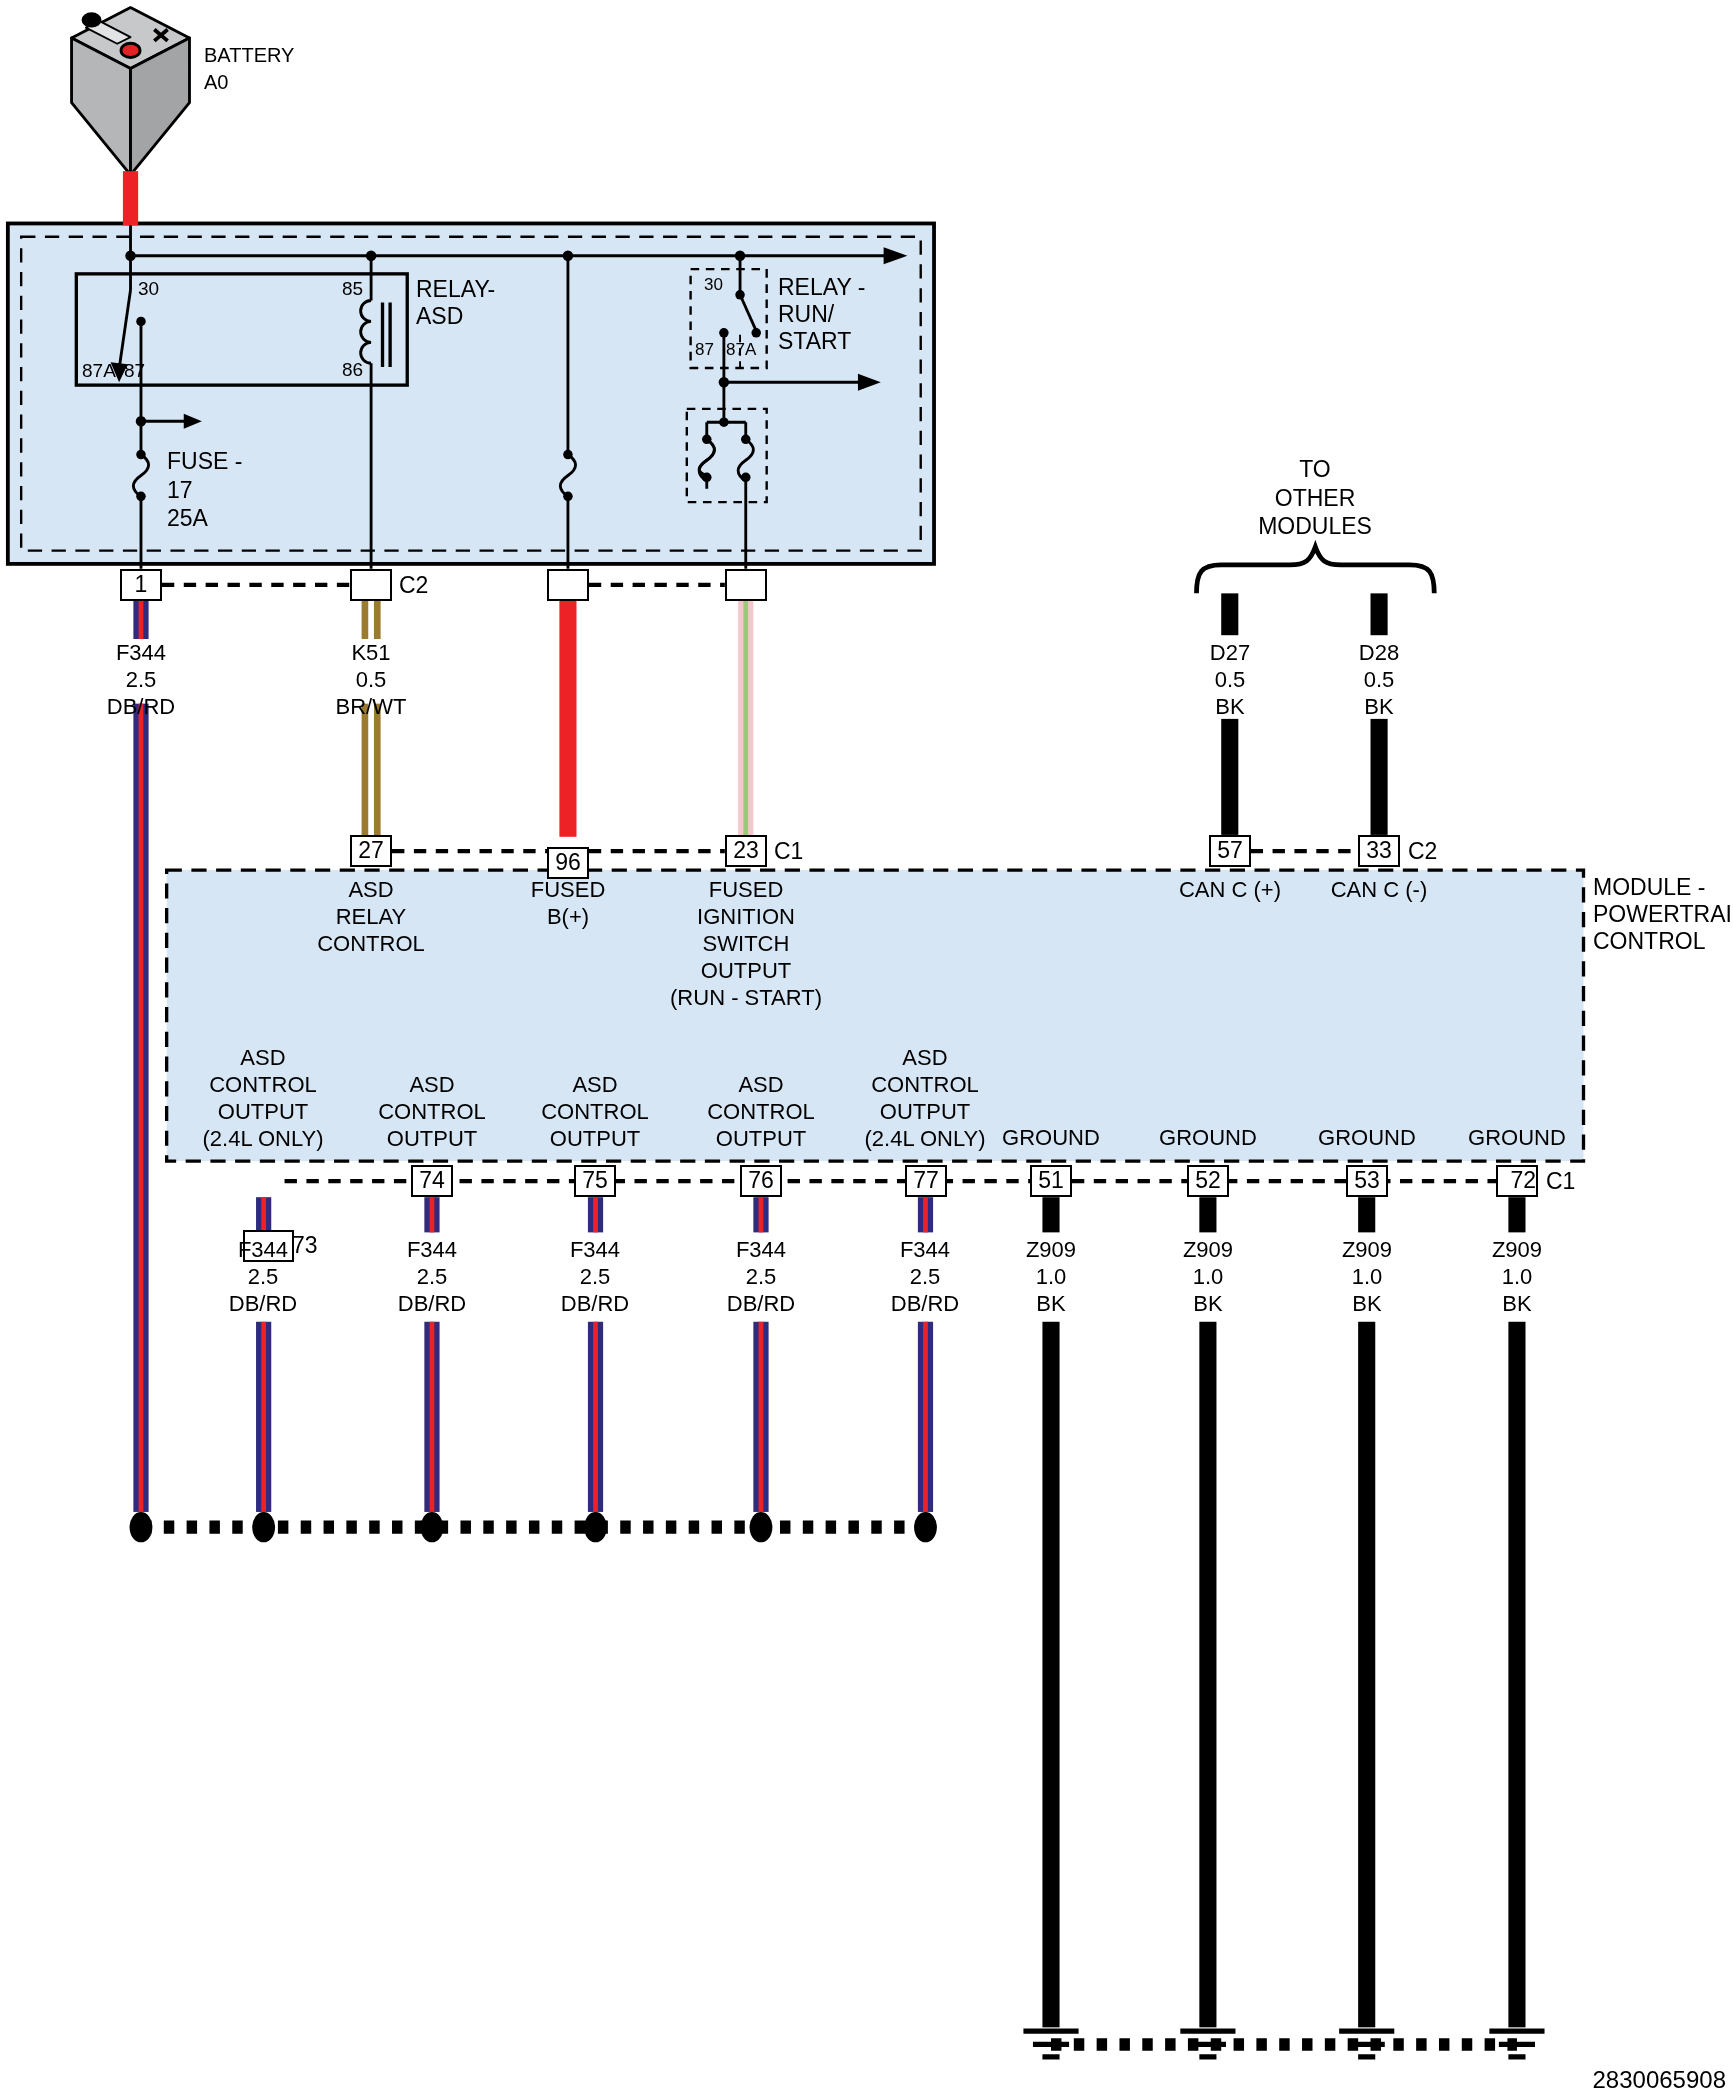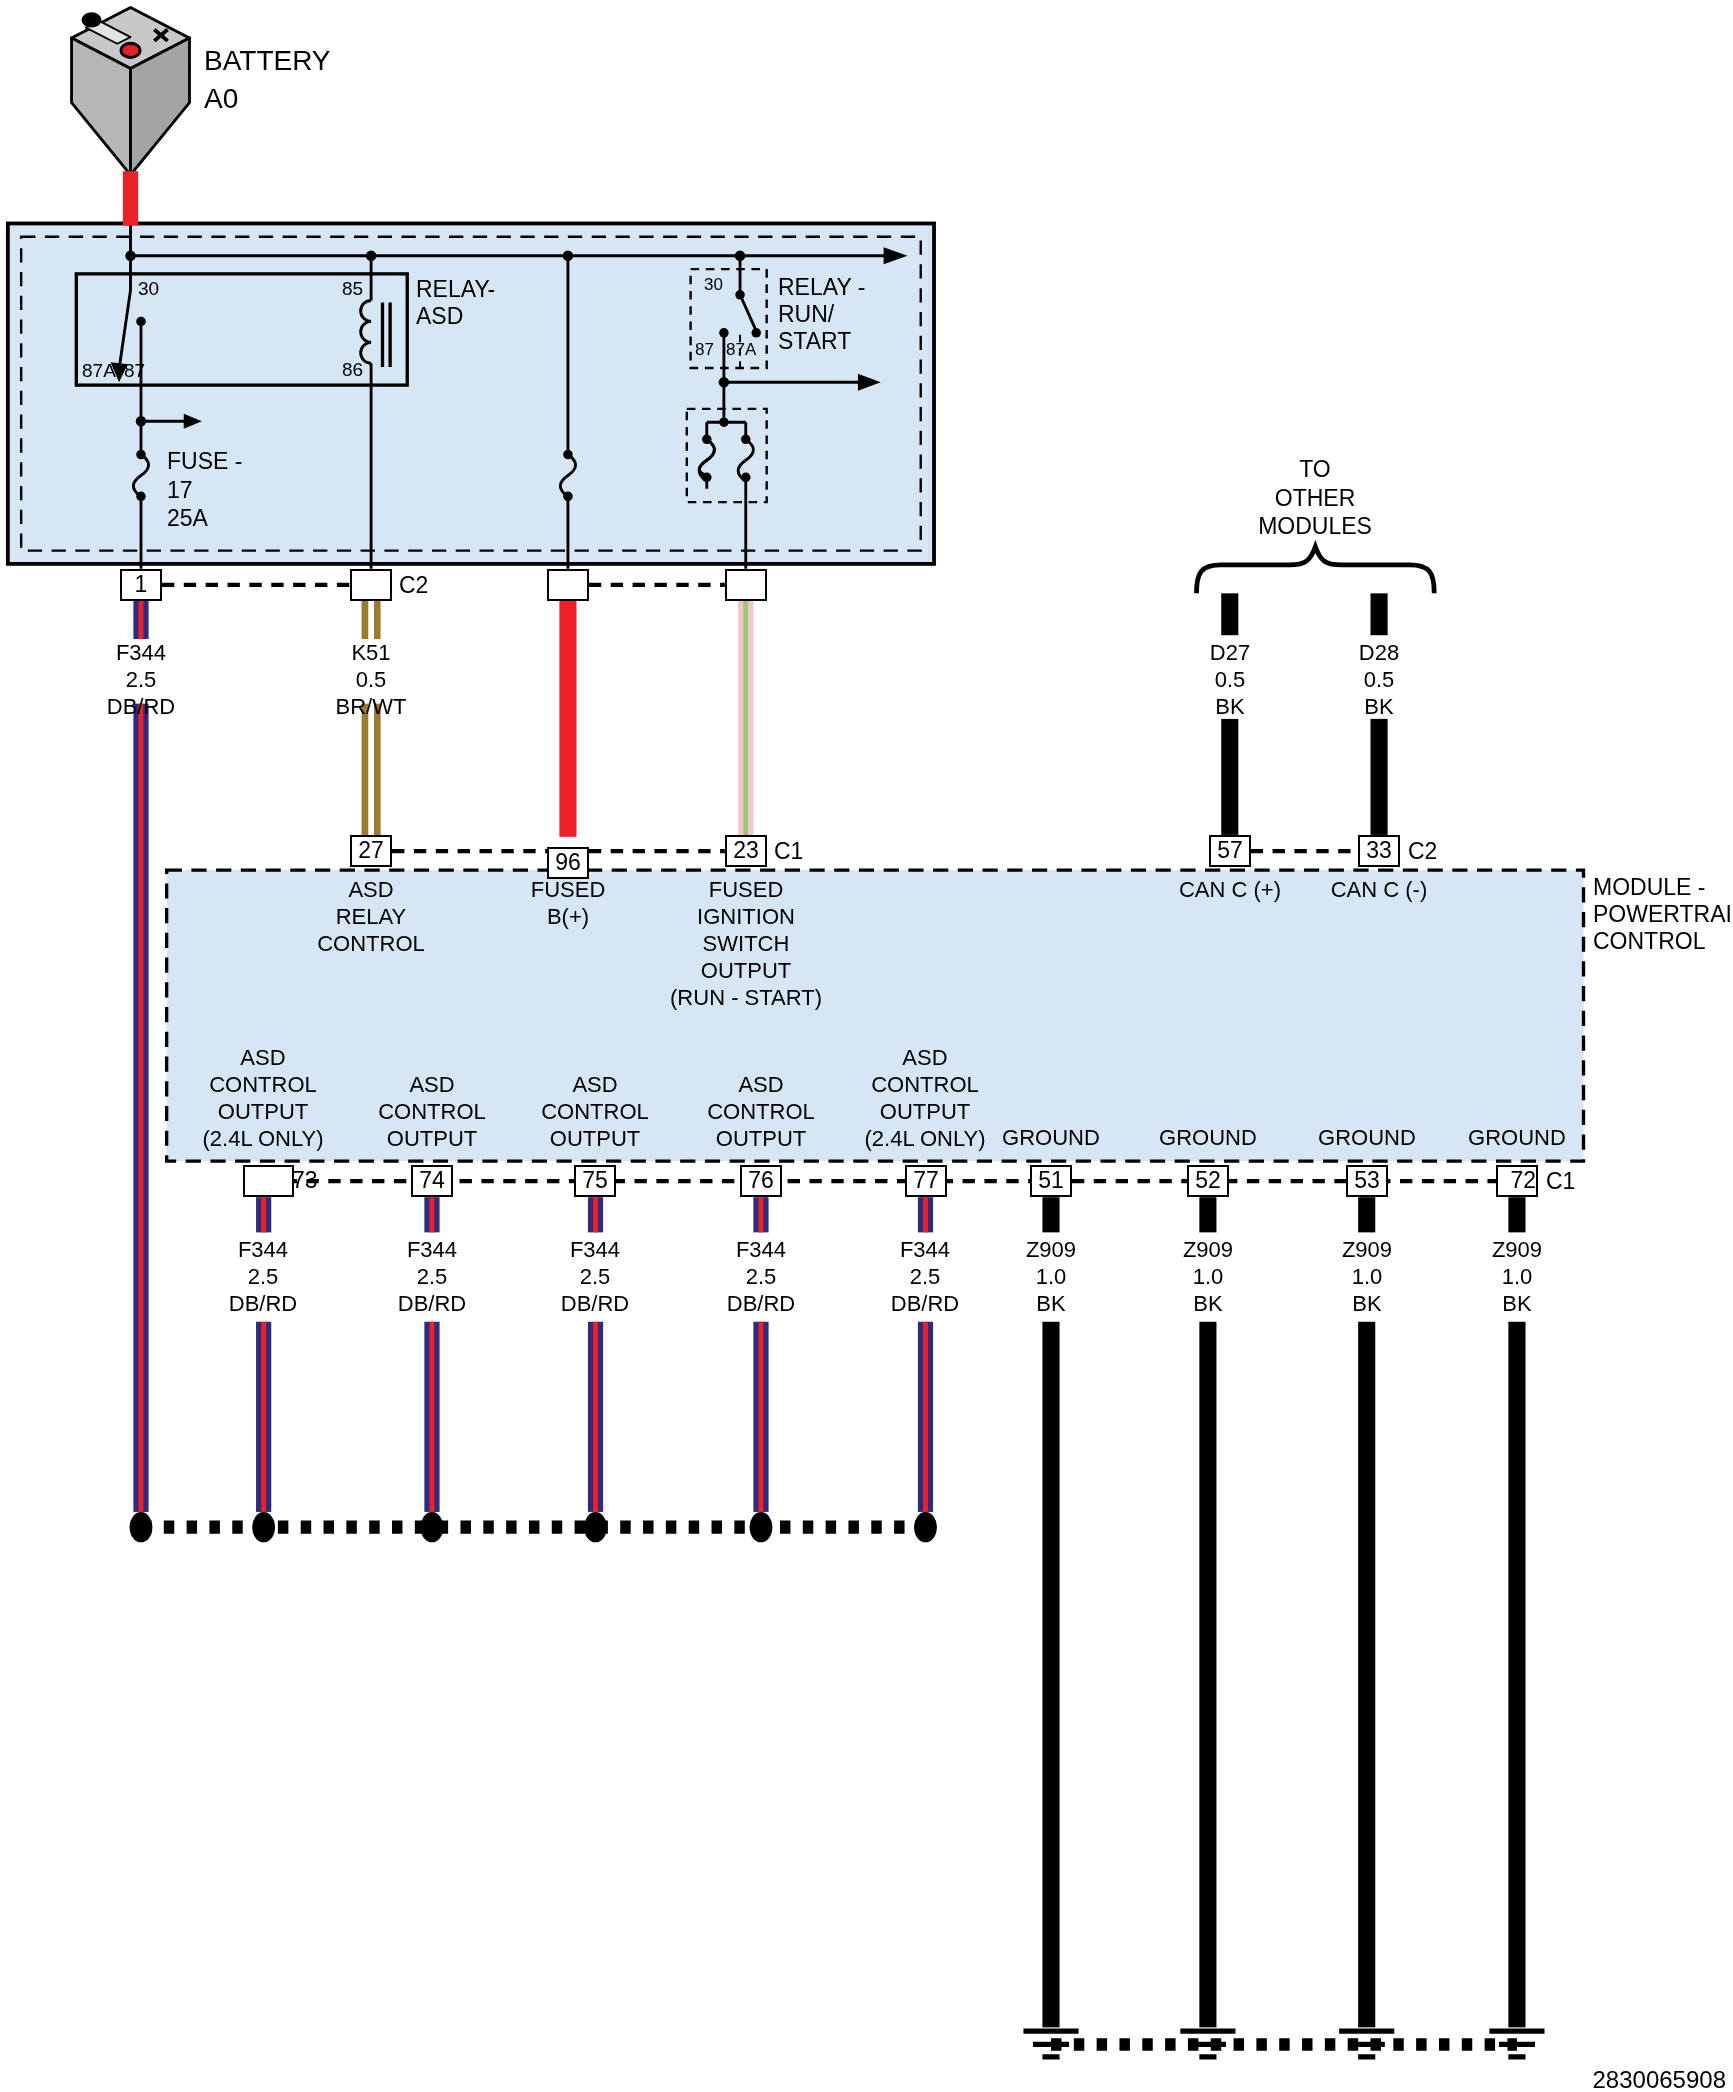--- a/index.html
+++ b/index.html
@@ -3,21 +3,21 @@
 <meta charset="utf-8">
 <style>
   html,body{margin:0;padding:0;background:#fff;}
   #stage{position:relative;width:1734px;height:2092px;background:#fff;overflow:hidden;
          font-family:"Liberation Sans",sans-serif;color:#000;}
   #wires-svg{position:absolute;left:0;top:0;z-index:1;}
   .lbl{position:absolute;z-index:3;font-family:"Liberation Sans",sans-serif;font-size:22px;
        line-height:27px;color:#000;white-space:pre-line;}
   .ctr{text-align:center;transform:translateX(-50%);}
   .t24{font-size:23px;line-height:27px;}
-  .t25{font-size:28px;line-height:38px;}
+  .t25{font-size:20px;line-height:27px;}
   .t30{font-size:23px;line-height:28.5px;}
   .t20{font-size:19px;line-height:21px;}
   .t18{font-size:17px;line-height:19px;}
   .pinbox{position:absolute;z-index:2;width:42px;height:32px;background:#fff;
           border:2.9px solid #000;box-sizing:border-box;text-align:center;
           font:23px/27.6px "Liberation Sans",sans-serif;}
   .idnum{position:absolute;z-index:3;width:261px;text-align:right;font-size:24px;}
 </style>
 </head>
 <body>
@@ -200,21 +200,21 @@
 <div class="pinbox" style="left:350px;top:569px;"></div>
 <div class="pinbox" style="left:547px;top:569px;"></div>
 <div class="pinbox" style="left:725px;top:569px;"></div>
 
 <div class="pinbox" style="left:350px;top:835px;">27</div>
 <div class="pinbox" style="left:547px;top:835px;margin-top:12px;">96</div>
 <div class="pinbox" style="left:725px;top:835px;">23</div>
 <div class="pinbox" style="left:1209px;top:835px;">57</div>
 <div class="pinbox" style="left:1358px;top:835px;">33</div>
 
-<div class="pinbox" style="left:243px;top:1165px;padding-left:47px;">73</div>
+<div class="pinbox" style="left:243px;top:1230px;padding-left:47px;">73</div>
 <div class="pinbox" style="left:411px;top:1165px;">74</div>
 <div class="pinbox" style="left:574px;top:1165px;">75</div>
 <div class="pinbox" style="left:740px;top:1165px;">76</div>
 <div class="pinbox" style="left:905px;top:1165px;">77</div>
 <div class="pinbox" style="left:1030px;top:1165px;">51</div>
 <div class="pinbox" style="left:1187px;top:1165px;">52</div>
 <div class="pinbox" style="left:1346px;top:1165px;">53</div>
 <div class="pinbox" style="left:1496px;top:1165px;text-align:right;">72</div>
 
 <div class="lbl t25" style="left:204px;top:42px;">BATTERY

